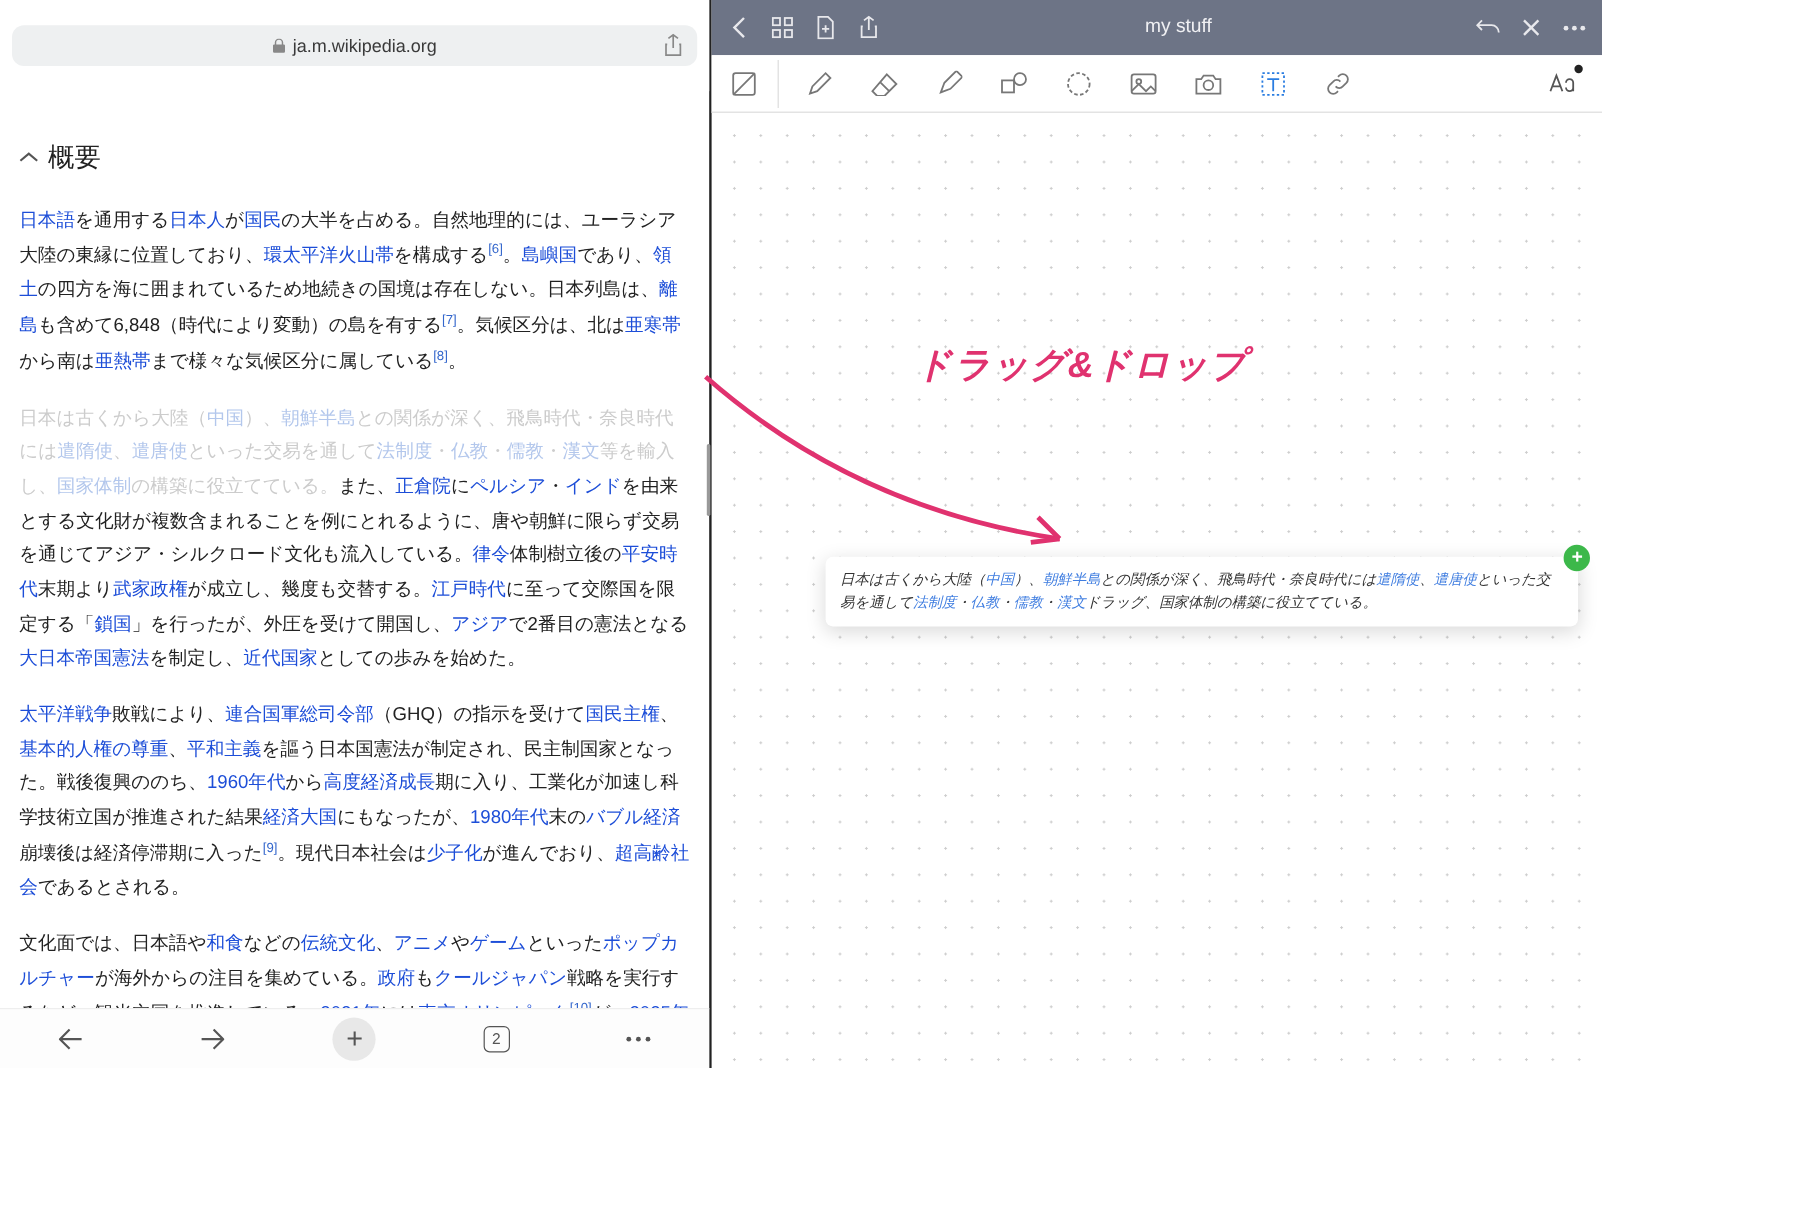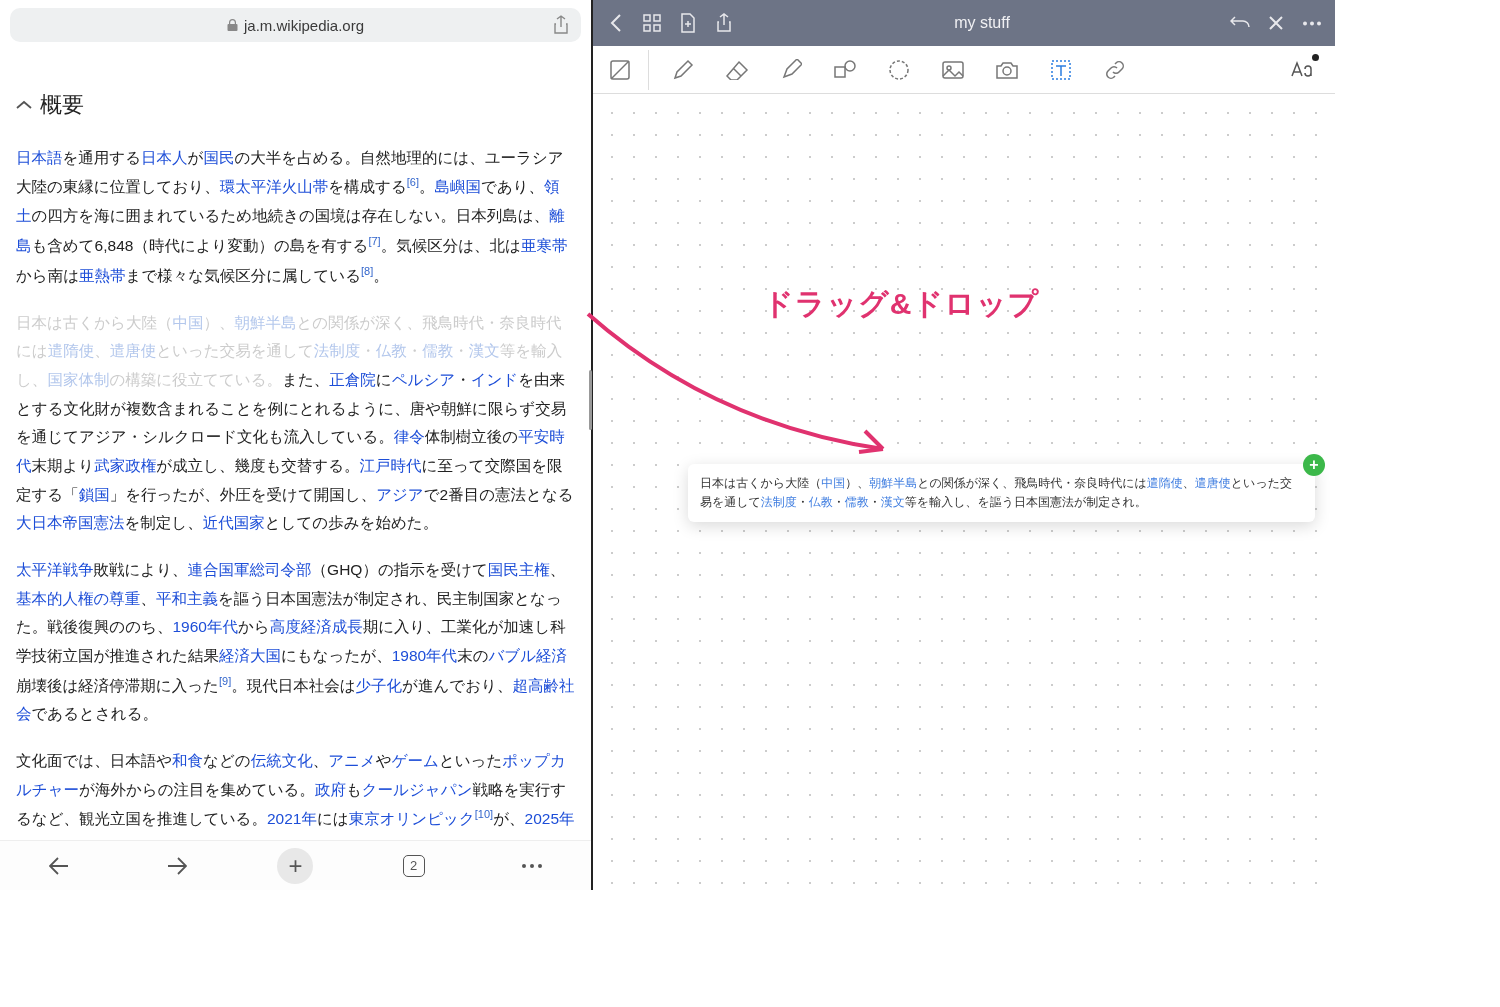--- a/index.html
+++ b/index.html
@@ -16,21 +16,21 @@
 .left-pane {
   width: 593px;
   height: 100%;
   display: flex;
   flex-direction: column;
   border-right: 2px solid #222;
   position: relative;
 }
 
 .url-bar-container {
-  padding: 8px 10px;
+  padding: 21px 10px;
   background: #fff;
   display: flex;
   align-items: center;
 }
 .url-bar {
   flex: 1;
   background: #eef0f1;
   border-radius: 10px;
   height: 34px;
   display: flex;
@@ -140,20 +140,21 @@
 .tool-btn.active { color: #2a7de1; }
 .tool-btn.last { margin-left: auto; position: relative; }
 .tool-badge { position: absolute; top: 4px; right: 8px; width: 7px; height: 7px; background: #222; border-radius: 50%; }
 
 .canvas {
   flex: 1;
   position: relative;
   background-image: radial-gradient(circle, #ccc 1px, transparent 1px);
   background-size: 22px 22px;
   background-position: 8px 8px;
+  font-style: italic;
 }
 
 .annotation-label {
   position: absolute;
   top: 190px;
   left: 170px;
   font-size: 30px;
   font-weight: 700;
   color: #e0326f;
   letter-spacing: 1px;
@@ -369,16 +370,16 @@
 
   <div class="canvas">
     <div class="annotation-label">ドラッグ&amp;ドロップ</div>
     <svg class="arrow-svg" width="340" height="180">
       <path d="M 5 20 Q 130 130 300 155" fill="none" stroke="#e0326f" stroke-width="4"></path>
       <path d="M 300 155 L 282 137 M 300 155 L 276 158" fill="none" stroke="#e0326f" stroke-width="4"></path>
     </svg>
 
     <div class="dropped-card">
       <div class="plus-badge">+</div>
-      <span>日本は古くから大陸（</span><a class="link">中国</a><span>）、</span><a class="link">朝鮮半島</a><span>との関係が深く、飛鳥時代・奈良時代には</span><a class="link">遣隋使</a><span>、</span><a class="link">遣唐使</a><span>といった交易を通して</span><a class="link">法制度</a><span>・</span><a class="link">仏教</a><span>・</span><a class="link">儒教</a><span>・</span><a class="link">漢文</a><span>等を輸入し、を謳う日本国憲法が制定され。</span>
+      <span>日本は古くから大陸（</span><a class="link">中国</a><span>）、</span><a class="link">朝鮮半島</a><span>との関係が深く、飛鳥時代・奈良時代には</span><a class="link">遣隋使</a><span>、</span><a class="link">遣唐使</a><span>といった交易を通して</span><a class="link">法制度</a><span>・</span><a class="link">仏教</a><span>・</span><a class="link">儒教</a><span>・</span><a class="link">漢文</a><span>ドラッグ、国家体制の構築に役立てている。</span>
     </div>
   </div>
 </div>
 
 </body></html>

